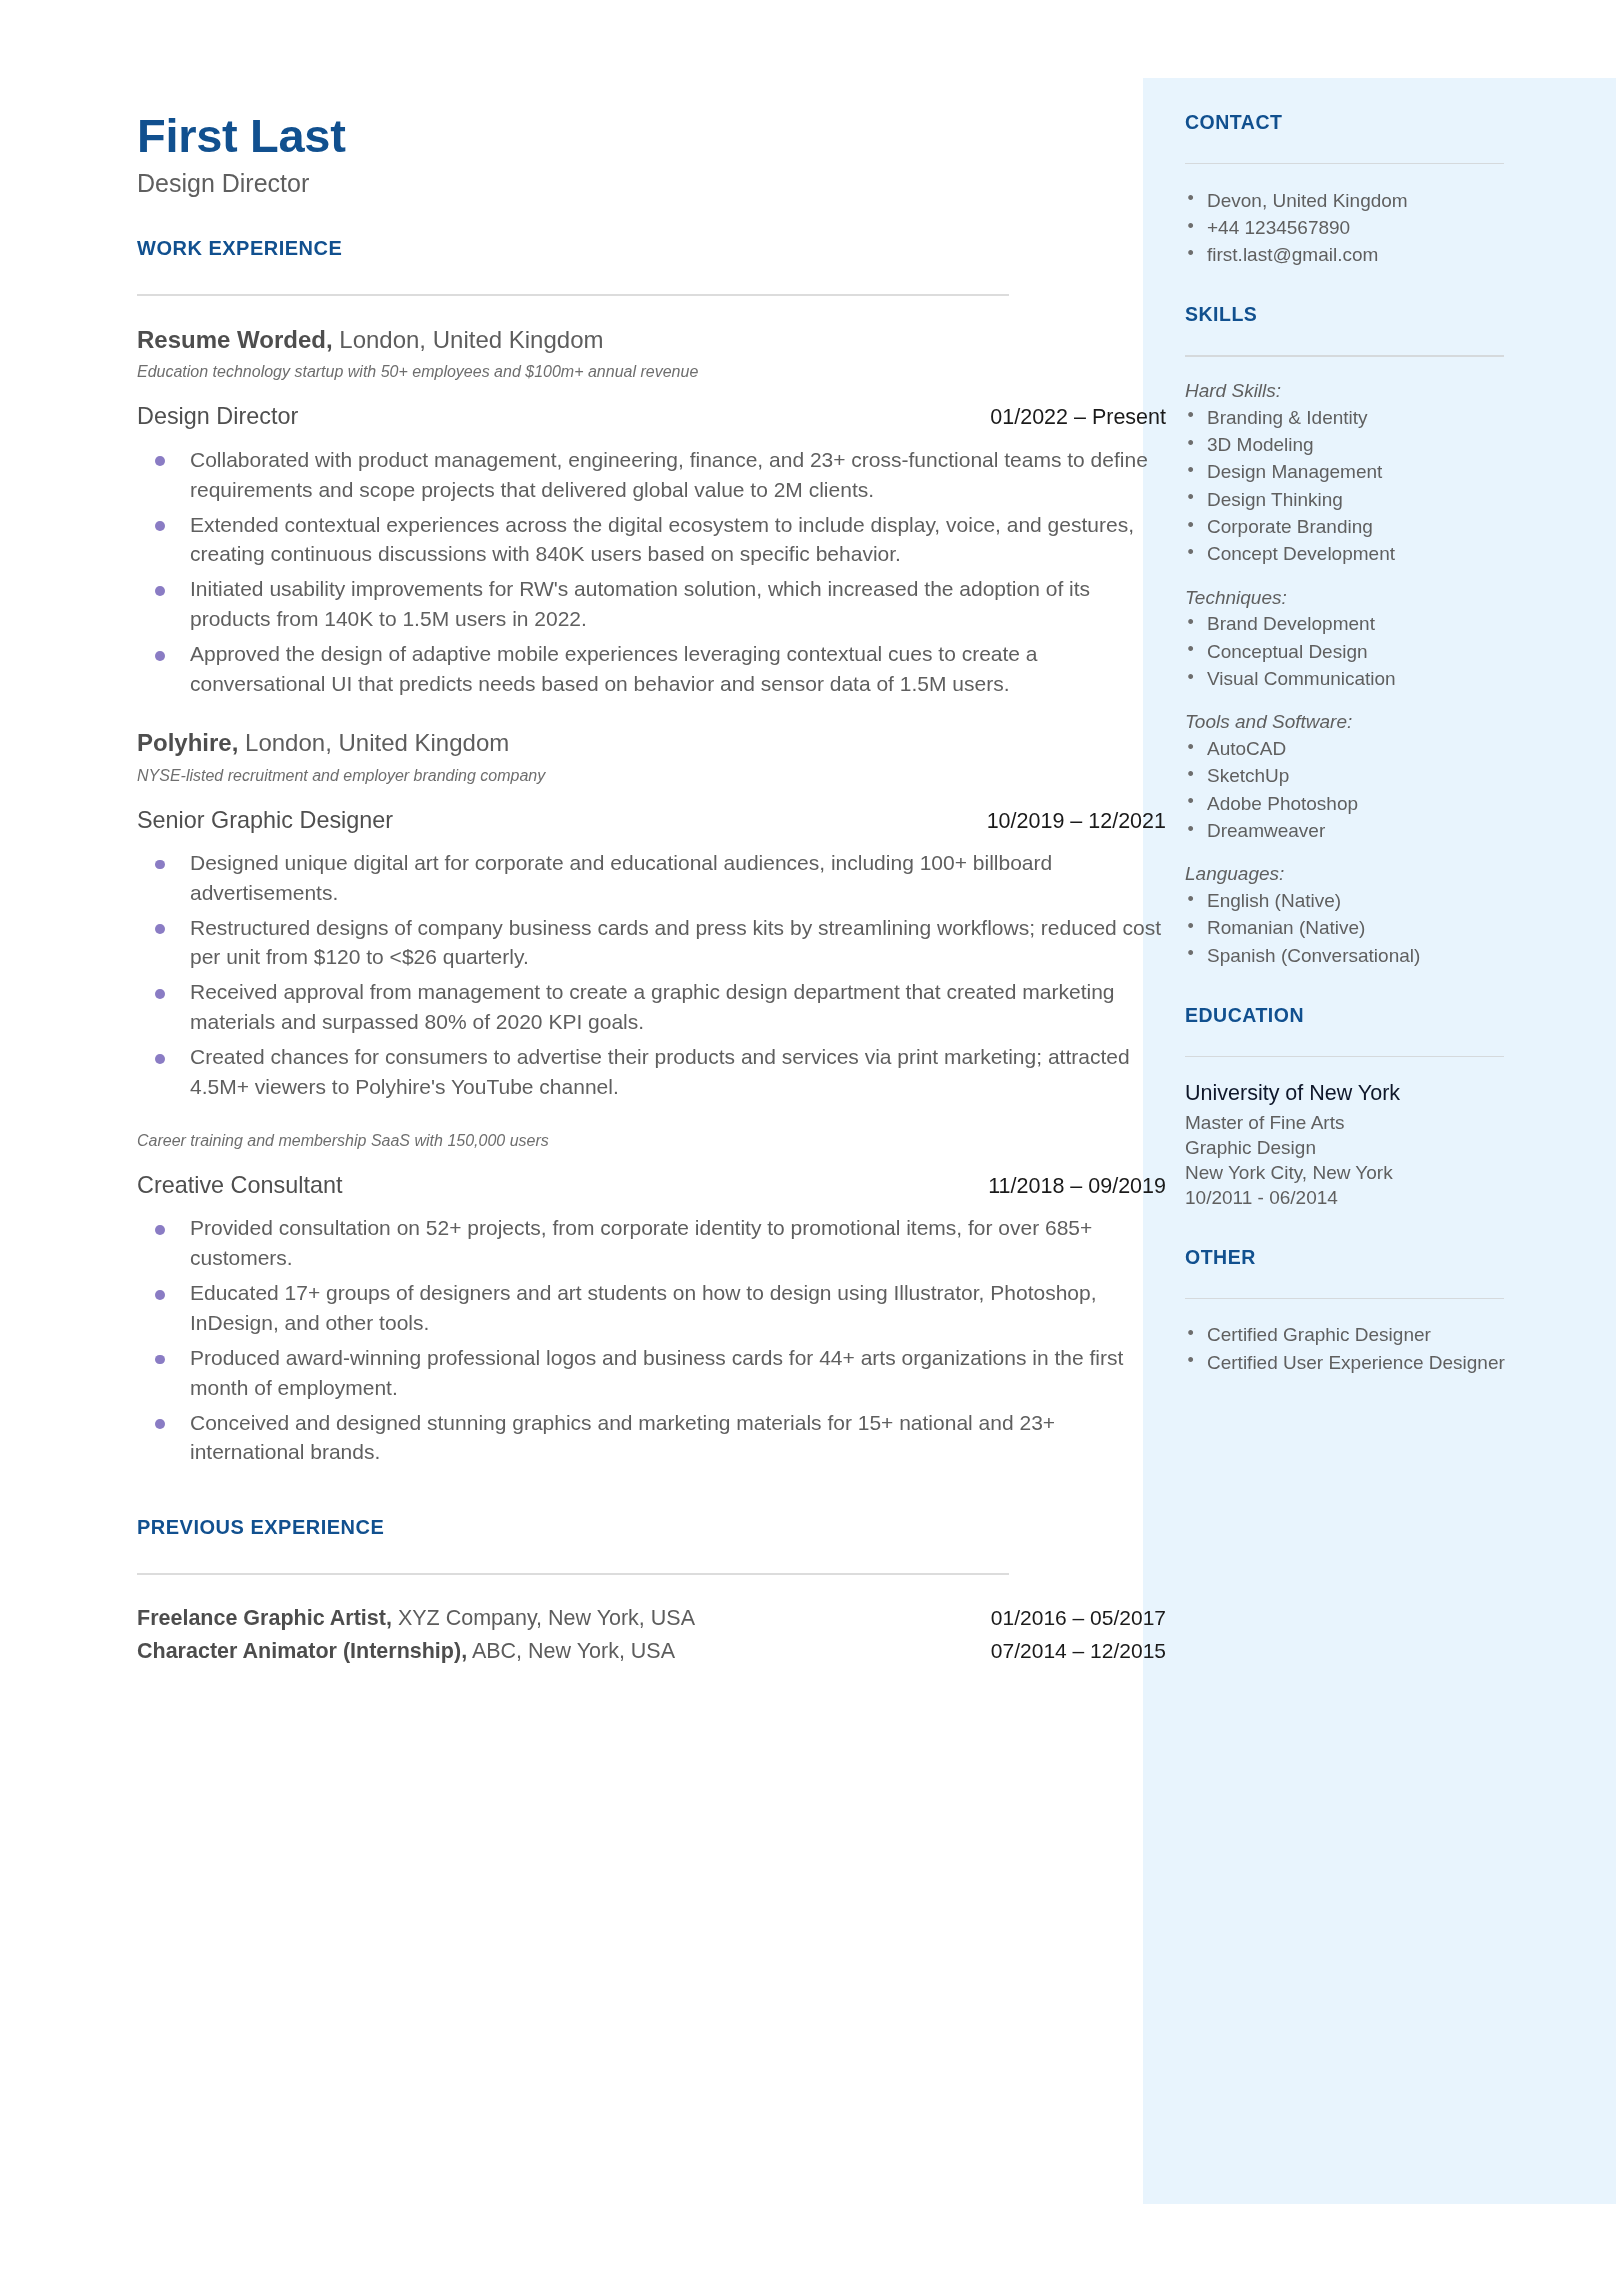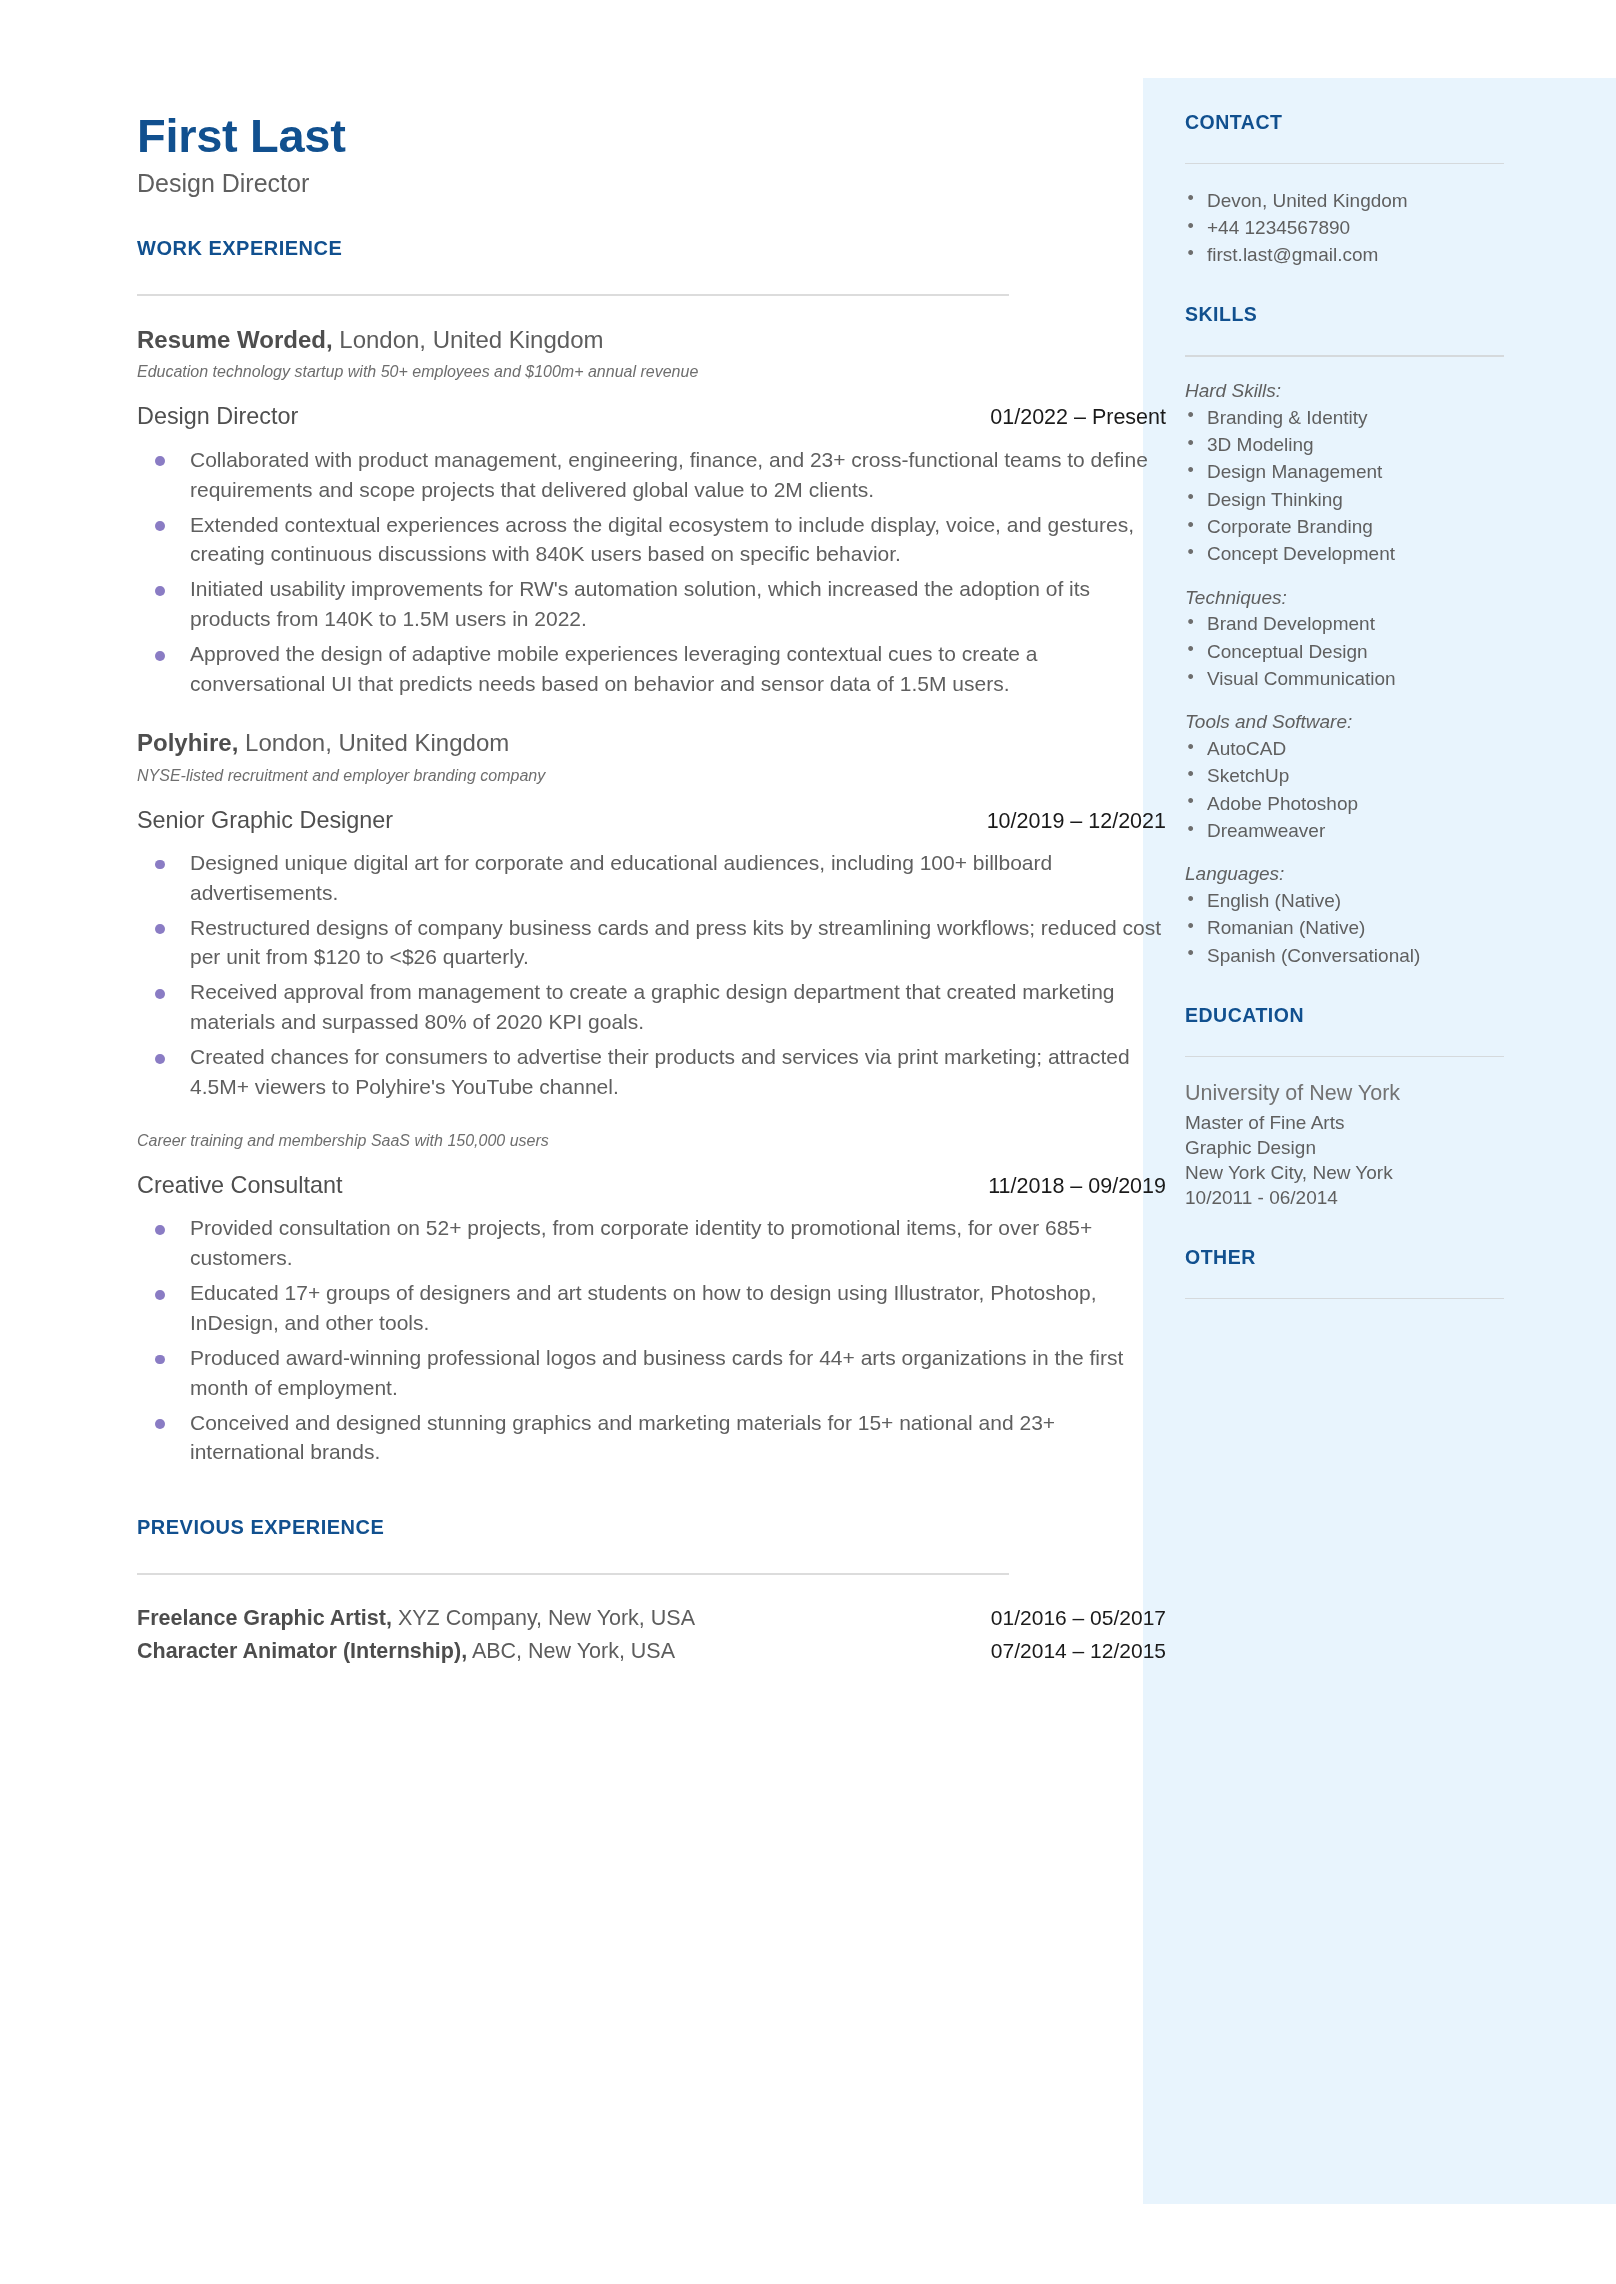--- a/index.html
+++ b/index.html
@@ -201,21 +201,21 @@
     margin: 0 0 2.6px 0;
   }
 
   .edu-line {
     font-size: 19px;
     color: #5f5f5f;
     line-height: 1.33;
   }
   .edu-school {
     font-size: 21.5px;
-    color: #737373;
+    color: #0f172a;
     line-height: 1.3;
     margin-bottom: 1.3px;
   }
 
   .side-section { margin-top: 35px; }
 </style>
 </head>
 <body>
 
 <div class="page">
@@ -363,18 +363,24 @@
         <div class="edu-line">Master of Fine Arts</div>
         <div class="edu-line">Graphic Design</div>
         <div class="edu-line">New York City, New York</div>
         <div class="edu-line">10/2011 - 06/2014</div>
       </div>
     </div>
 
     <div class="side-section">
       <div class="side-head">OTHER</div>
       <div class="side-rule"></div>
+      <div class="side-block">
+        <ul class="side-list">
+          <li>Certified Graphic Designer</li>
+          <li>Certified User Experience Designer</li>
+        </ul>
+      </div>
     </div>
 
   </div>
 
 </div>
 
 
 </body></html>

